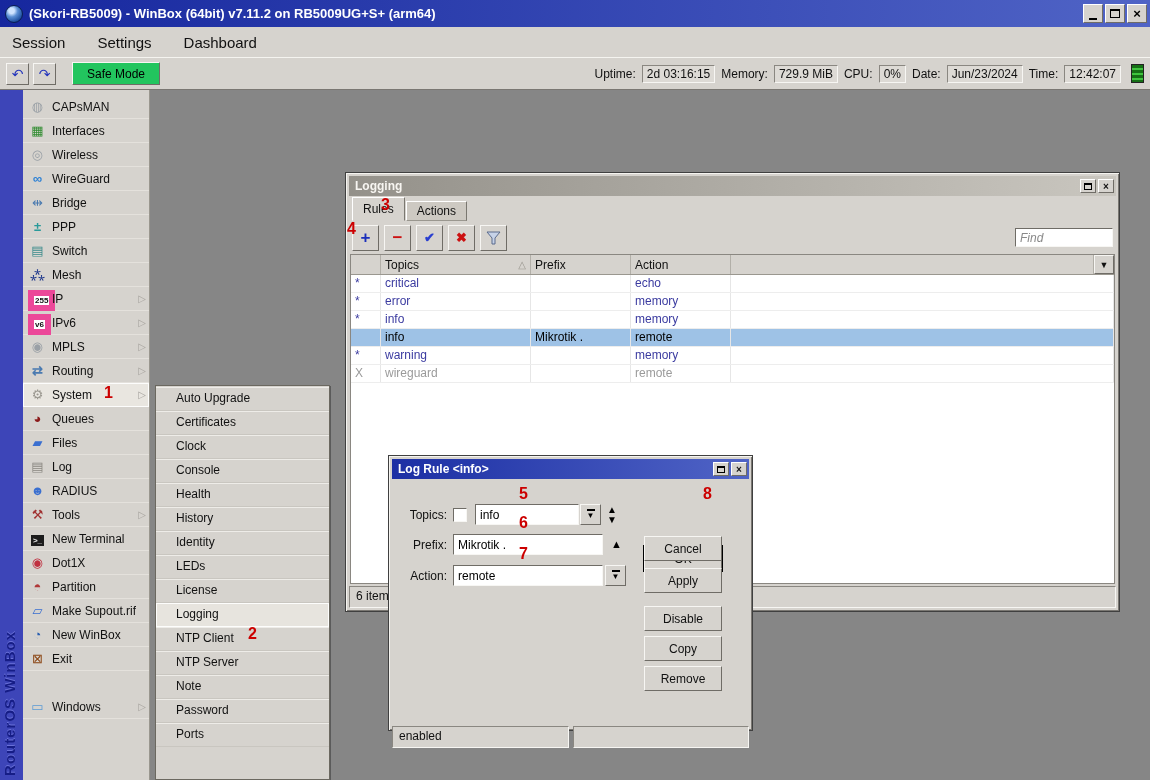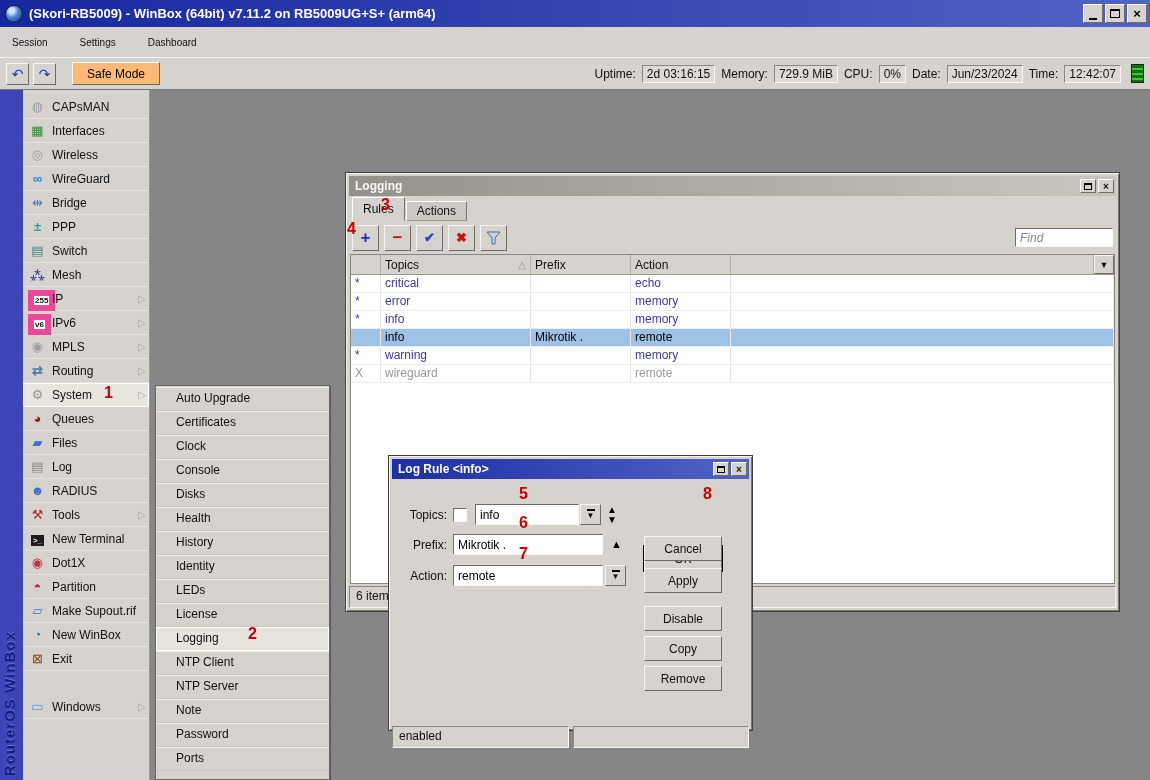--- a/index.html
+++ b/index.html
@@ -15,29 +15,29 @@
     border:1px solid #0a1e52; }
   .title-text { flex:1; white-space:nowrap; overflow:hidden; }
   .win-controls { display:flex; gap:2px; }
   .wc-btn { width:20px; height:19px; background:#d6d3ce; border:1px solid; border-color:#fff #6f6c66 #6f6c66 #fff;
     display:flex; align-items:center; justify-content:center; color:#000; font-weight:bold; font-size:13px; }
   .wc-min-glyph { width:8px; height:2px; background:#000; margin-top:10px; }
   .wc-max-glyph { width:10px; height:9px; border:1px solid #000; border-top-width:2px; }
 
   
   .menubar { position:absolute; left:0; top:27px; width:1150px; height:30px; background:#d6d3ce;
-    display:flex; align-items:center; padding-left:8px; gap:24px; font-size:10px; }
+    display:flex; align-items:center; padding-left:8px; gap:24px; font-size:15px; }
   .menu-item { padding:2px 4px; }
 
   
   .toolbar { position:absolute; left:0; top:57px; width:1150px; height:33px; background:#d6d3ce;
     border-top:1px solid #f5f4f0; border-bottom:1px solid #7a7772; display:flex; align-items:center; padding:0 6px; }
   .tb-small-btn { width:23px; height:22px; background:#d6d3ce; border:1px solid; border-color:#f7f6f3 #6f6c66 #6f6c66 #f7f6f3;
     display:flex; align-items:center; justify-content:center; color:#2233bb; font-size:14px; margin-right:4px; }
-  .safe-mode-btn { height:23px; background:#fdba74; border:1px solid; border-color:#f7f6f3 #6f6c66 #6f6c66 #f7f6f3;
+  .safe-mode-btn { height:23px; background:#22c55e; border:1px solid; border-color:#f7f6f3 #6f6c66 #6f6c66 #f7f6f3;
     padding:2px 14px; margin-left:12px; font-size:12px; }
   .tb-stats { margin-left:auto; display:flex; align-items:center; gap:6px; }
   .stat-label { font-size:12px; }
   .stat-box { border:1px solid; border-color:#8a8781 #f7f6f3 #f7f6f3 #8a8781; background:#dddad5;
     padding:1px 4px; font-size:12px; white-space:nowrap; }
   .led { width:13px; height:19px; border:1px solid #222; margin-left:4px;
     background:repeating-linear-gradient(180deg,#156f15 0 3px,#3ec43e 3px 5px); }
 
   
   #workspace { position:absolute; left:0; top:90px; width:1150px; height:690px; background:#868686; }
@@ -300,21 +300,20 @@
         <span class="lbl">Windows</span>
         <span class="arrow">▷</span>
       </div>
   </div>
 
   <div class="submenu">
     <div class="sub-item">Auto Upgrade</div>
     <div class="sub-item">Certificates</div>
     <div class="sub-item">Clock</div>
     <div class="sub-item">Console</div>
-    <div class="sub-item">Disks</div>
     <div class="sub-item">Health</div>
     <div class="sub-item">History</div>
     <div class="sub-item">Identity</div>
     <div class="sub-item">LEDs</div>
     <div class="sub-item">License</div>
     <div class="sub-item selected">Logging</div>
     <div class="sub-item">NTP Client</div>
     <div class="sub-item">NTP Server</div>
     <div class="sub-item">Note</div>
     <div class="sub-item">Password</div>

